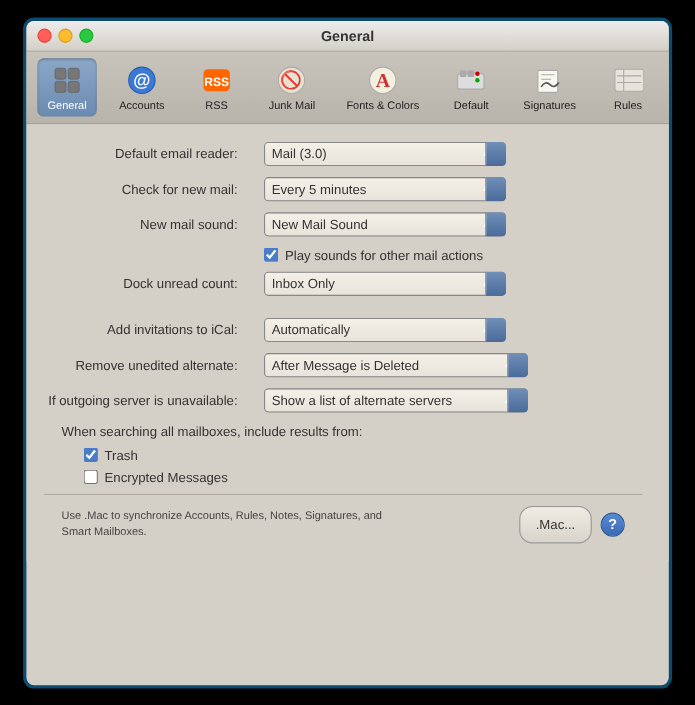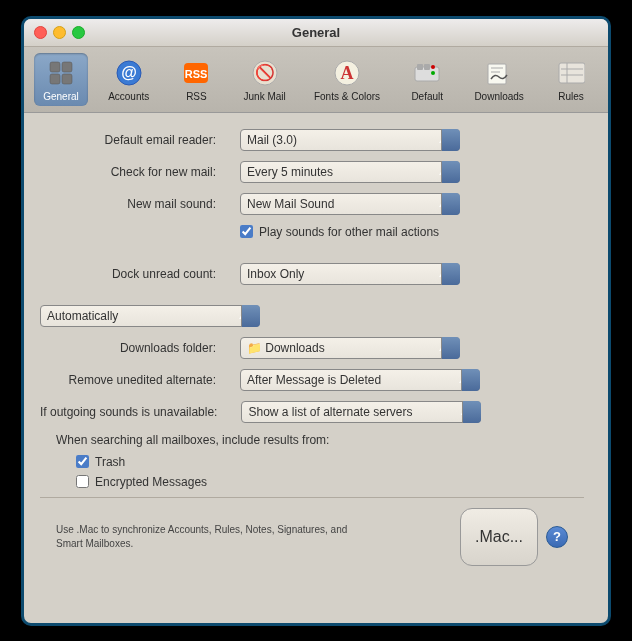--- a/index.html
+++ b/index.html
@@ -185,21 +185,21 @@
       accent-color: #4a7cc7;
     }
 
     .checkbox-row label {
       font-size: 12px;
       color: #333;
     }
 
     .play-sounds-row {
       margin-left: 200px;
-      margin-bottom: 24px;
+      margin-bottom: 8px;
       display: flex;
       align-items: center;
     }
 
     .play-sounds-row input[type="checkbox"] {
       margin-right: 6px;
       accent-color: #4a7cc7;
     }
 
     .play-sounds-row label {
@@ -235,22 +235,22 @@
       font-size: 10px;
       color: #444;
       max-width: 320px;
       line-height: 1.4;
     }
 
     .mac-button {
       background: linear-gradient(to bottom, #f0ece4 0%, #d8d4cc 100%);
       border: 1px solid #999;
       border-radius: 12px;
-      padding: 19px 14px;
-      font-size: 16px;
+      padding: 9px 14px;
+      font-size: 12px;
       color: #333;
       cursor: pointer;
       white-space: nowrap;
     }
 
     .help-button {
       width: 22px;
       height: 22px;
       border-radius: 50%;
       background: linear-gradient(to bottom, #5a8ad4 0%, #3a6ab4 100%);
@@ -352,21 +352,21 @@
 
     <div class="toolbar-item">
       <div class="toolbar-icon">
         <svg width="28" height="28" viewBox="0 0 28 28">
           <rect x="3" y="5" width="18" height="20" rx="1" fill="#f8f8f0" stroke="#aaa" stroke-width="1"></rect>
           <path d="M6 20 Q10 14 14 18 Q18 22 22 16" fill="none" stroke="#555" stroke-width="1.5"></path>
           <line x1="6" y1="9" x2="18" y2="9" stroke="#aaa" stroke-width="1"></line>
           <line x1="6" y1="13" x2="15" y2="13" stroke="#aaa" stroke-width="1"></line>
         </svg>
       </div>
-      <span class="toolbar-label">Downloads</span>
+      <span class="toolbar-label">Signatures</span>
     </div>
 
     <div class="toolbar-item">
       <div class="toolbar-icon">
         <svg width="28" height="28" viewBox="0 0 28 28">
           <rect x="2" y="4" width="26" height="20" rx="2" fill="#e8e4dc" stroke="#aaa" stroke-width="1"></rect>
           <line x1="4" y1="10" x2="26" y2="10" stroke="#aaa" stroke-width="1"></line>
           <line x1="4" y1="16" x2="26" y2="16" stroke="#aaa" stroke-width="1"></line>
           <line x1="10" y1="4" x2="10" y2="24" stroke="#aaa" stroke-width="1"></line>
         </svg>
@@ -426,56 +426,46 @@
             <option>Inbox Only</option>
           </select>
           <span class="select-arrow">▲▼</span>
         </div>
       </div>
     </div>
 
     <div class="divider-space"></div>
 
     <div class="form-row">
+      <div class="form-label">Add invitations to iCal:</div>
       <div class="form-control">
         <div class="select-wrapper">
           <select>
             <option>Automatically</option>
           </select>
           <span class="select-arrow">▲▼</span>
         </div>
       </div>
     </div>
 
-    <div class="form-row">
-      <div class="form-label">Downloads folder:</div>
-      <div class="form-control">
-        <div class="select-wrapper">
-          <select>
-            <option>📁 Downloads</option>
-          </select>
-          <span class="select-arrow">▲▼</span>
-        </div>
-      </div>
-    </div>
 
     <div class="form-row">
       <div class="form-label">Remove unedited alternate:</div>
       <div class="form-control">
         <div class="select-wrapper" style="width:240px">
           <select style="width:100%">
             <option>After Message is Deleted</option>
           </select>
           <span class="select-arrow">▲▼</span>
         </div>
       </div>
     </div>
 
     <div class="form-row">
-      <div class="form-label">If outgoing sounds is unavailable:</div>
+      <div class="form-label">If outgoing server is unavailable:</div>
       <div class="form-control">
         <div class="select-wrapper" style="width:240px">
           <select style="width:100%">
             <option>Show a list of alternate servers</option>
           </select>
           <span class="select-arrow">▲▼</span>
         </div>
       </div>
     </div>
 

